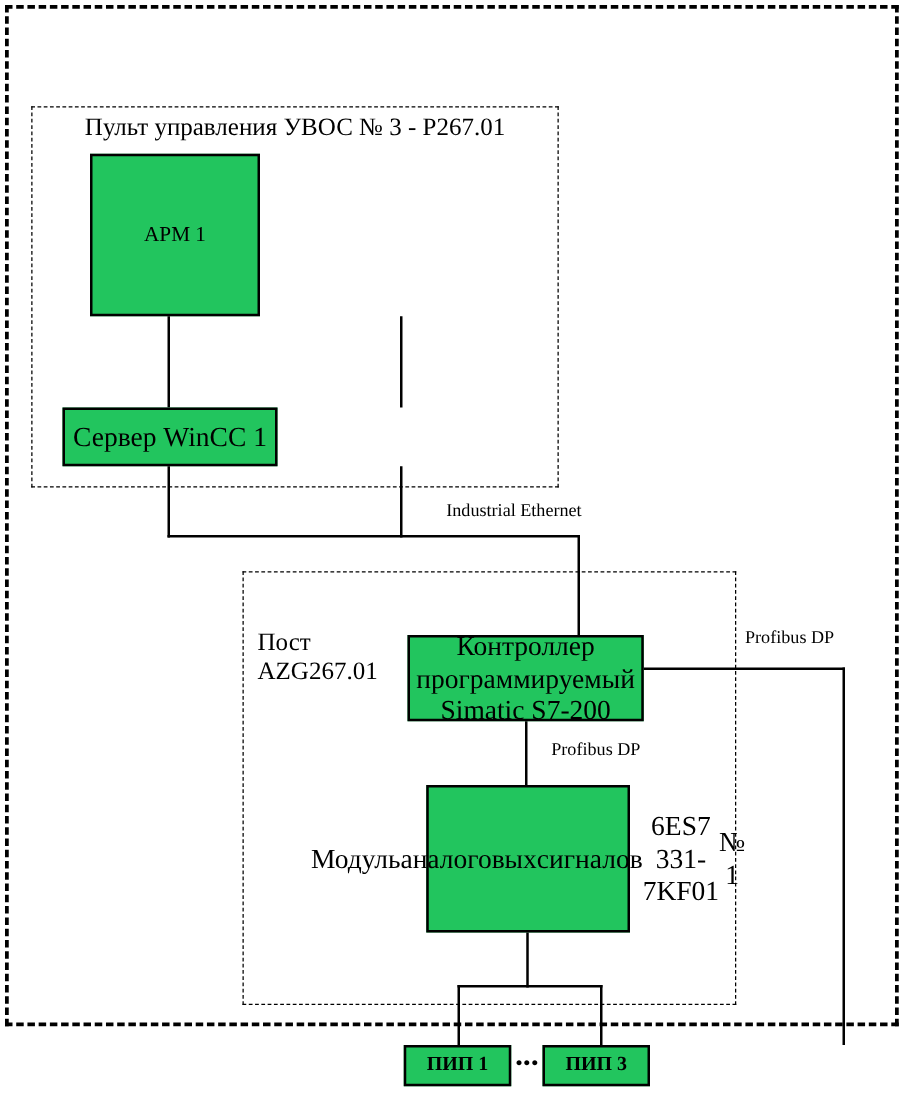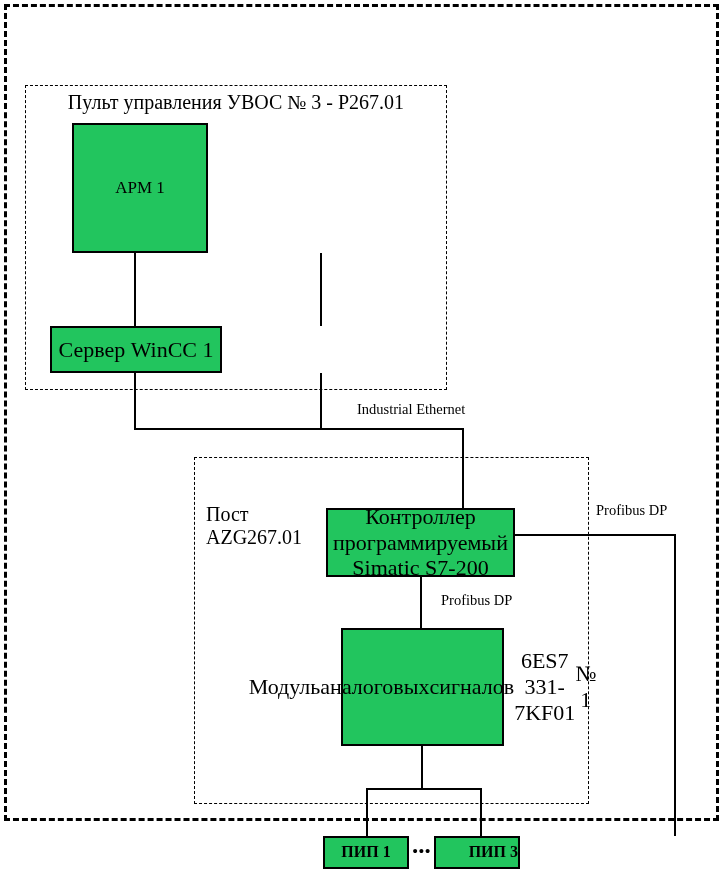--- a/index.html
+++ b/index.html
@@ -123,18 +123,18 @@
 
   <div class="abs vline" style="left:366px; top:788px; height:48px;"></div>
   <div class="abs vline" style="left:480px; top:788px; height:48px;"></div>
 
   <div class="abs solid-box t-pip" style="left:323px; top:836px; width:86px; height:33px;">
     <span>ПИП 1</span>
   </div>
 
   <div class="abs label t-dots" style="left:411px; top:843px; width:22px; text-align:center;">•••</div>
 
-  <div class="abs solid-box t-pip" style="left:434px; top:836px; width:86px; height:33px;justify-content:flex-end;">
+  <div class="abs solid-box t-pip" style="left:434px; top:836px; width:86px; height:33px;">
     <span>ПИП 3</span>
   </div>
 
 
 </div>
 
 </body></html>

